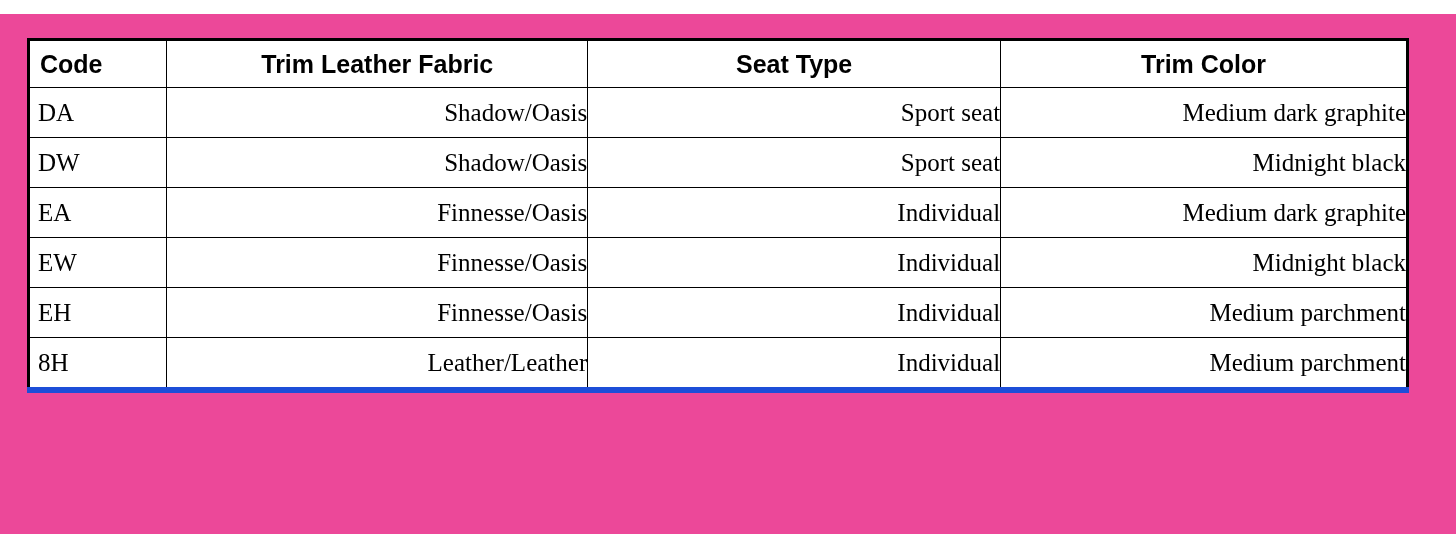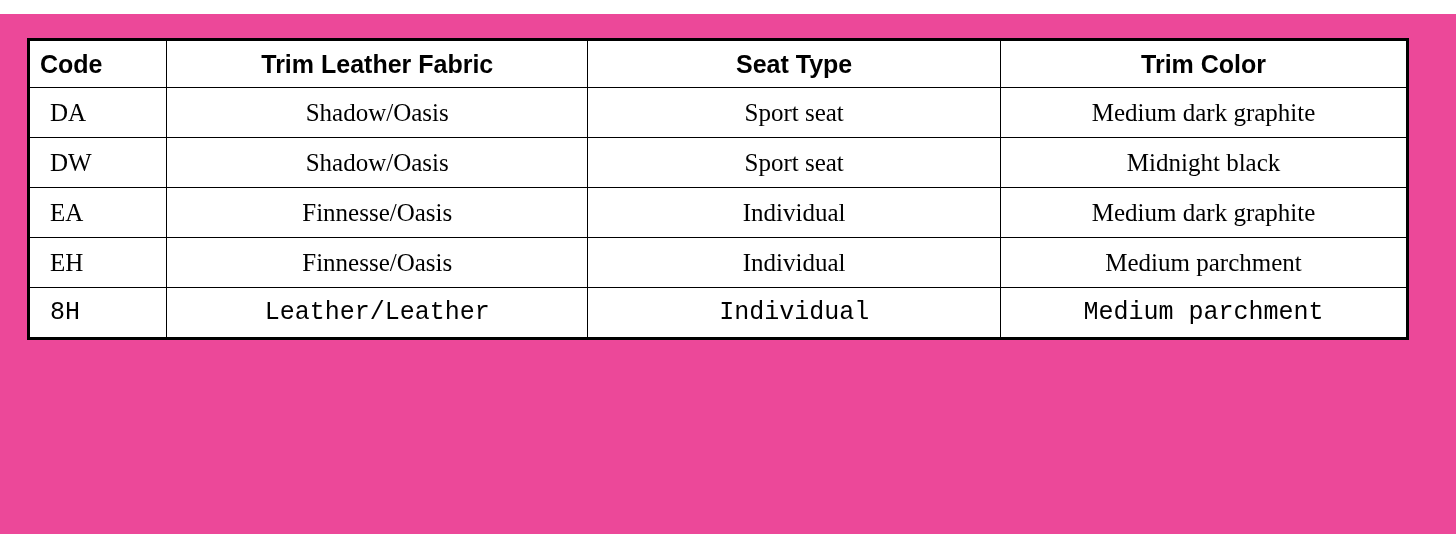--- a/index.html
+++ b/index.html
@@ -66,28 +66,27 @@
   }
   tbody td {
     font-family: "Liberation Serif", serif;
     font-size: 25px;
     height: 49px;
     line-height: 49px;
     white-space: nowrap;
   }
   tbody td.code-cell {
     text-align: left;
-    padding-left: 20px;
+    padding-left: 8px;
   }
   tbody td.center-cell {
-    text-align: center;
+    text-align: right;
   }
   tbody tr:last-child td {
-    border-bottom: 2px solid #1d4ed8;
-    font-family: Liberation Mono, monospace;
+    border-bottom: 6px solid #1d4ed8;
   }
 </style>
 </head>
 <body>
 
 <div class="page">
   <div class="table-wrap">
     <table class="spec-table">
       <colgroup>
         <col class="c-code">
@@ -116,20 +115,26 @@
           <td class="center-cell">Sport seat</td>
           <td class="center-cell">Midnight black</td>
         </tr>
         <tr>
           <td class="code-cell">EA</td>
           <td class="center-cell">Finnesse/Oasis</td>
           <td class="center-cell">Individual</td>
           <td class="center-cell">Medium dark graphite</td>
         </tr>
         <tr>
+          <td class="code-cell">EW</td>
+          <td class="center-cell">Finnesse/Oasis</td>
+          <td class="center-cell">Individual</td>
+          <td class="center-cell">Midnight black</td>
+        </tr>
+        <tr>
           <td class="code-cell">EH</td>
           <td class="center-cell">Finnesse/Oasis</td>
           <td class="center-cell">Individual</td>
           <td class="center-cell">Medium parchment</td>
         </tr>
         <tr>
           <td class="code-cell">8H</td>
           <td class="center-cell">Leather/Leather</td>
           <td class="center-cell">Individual</td>
           <td class="center-cell">Medium parchment</td>

